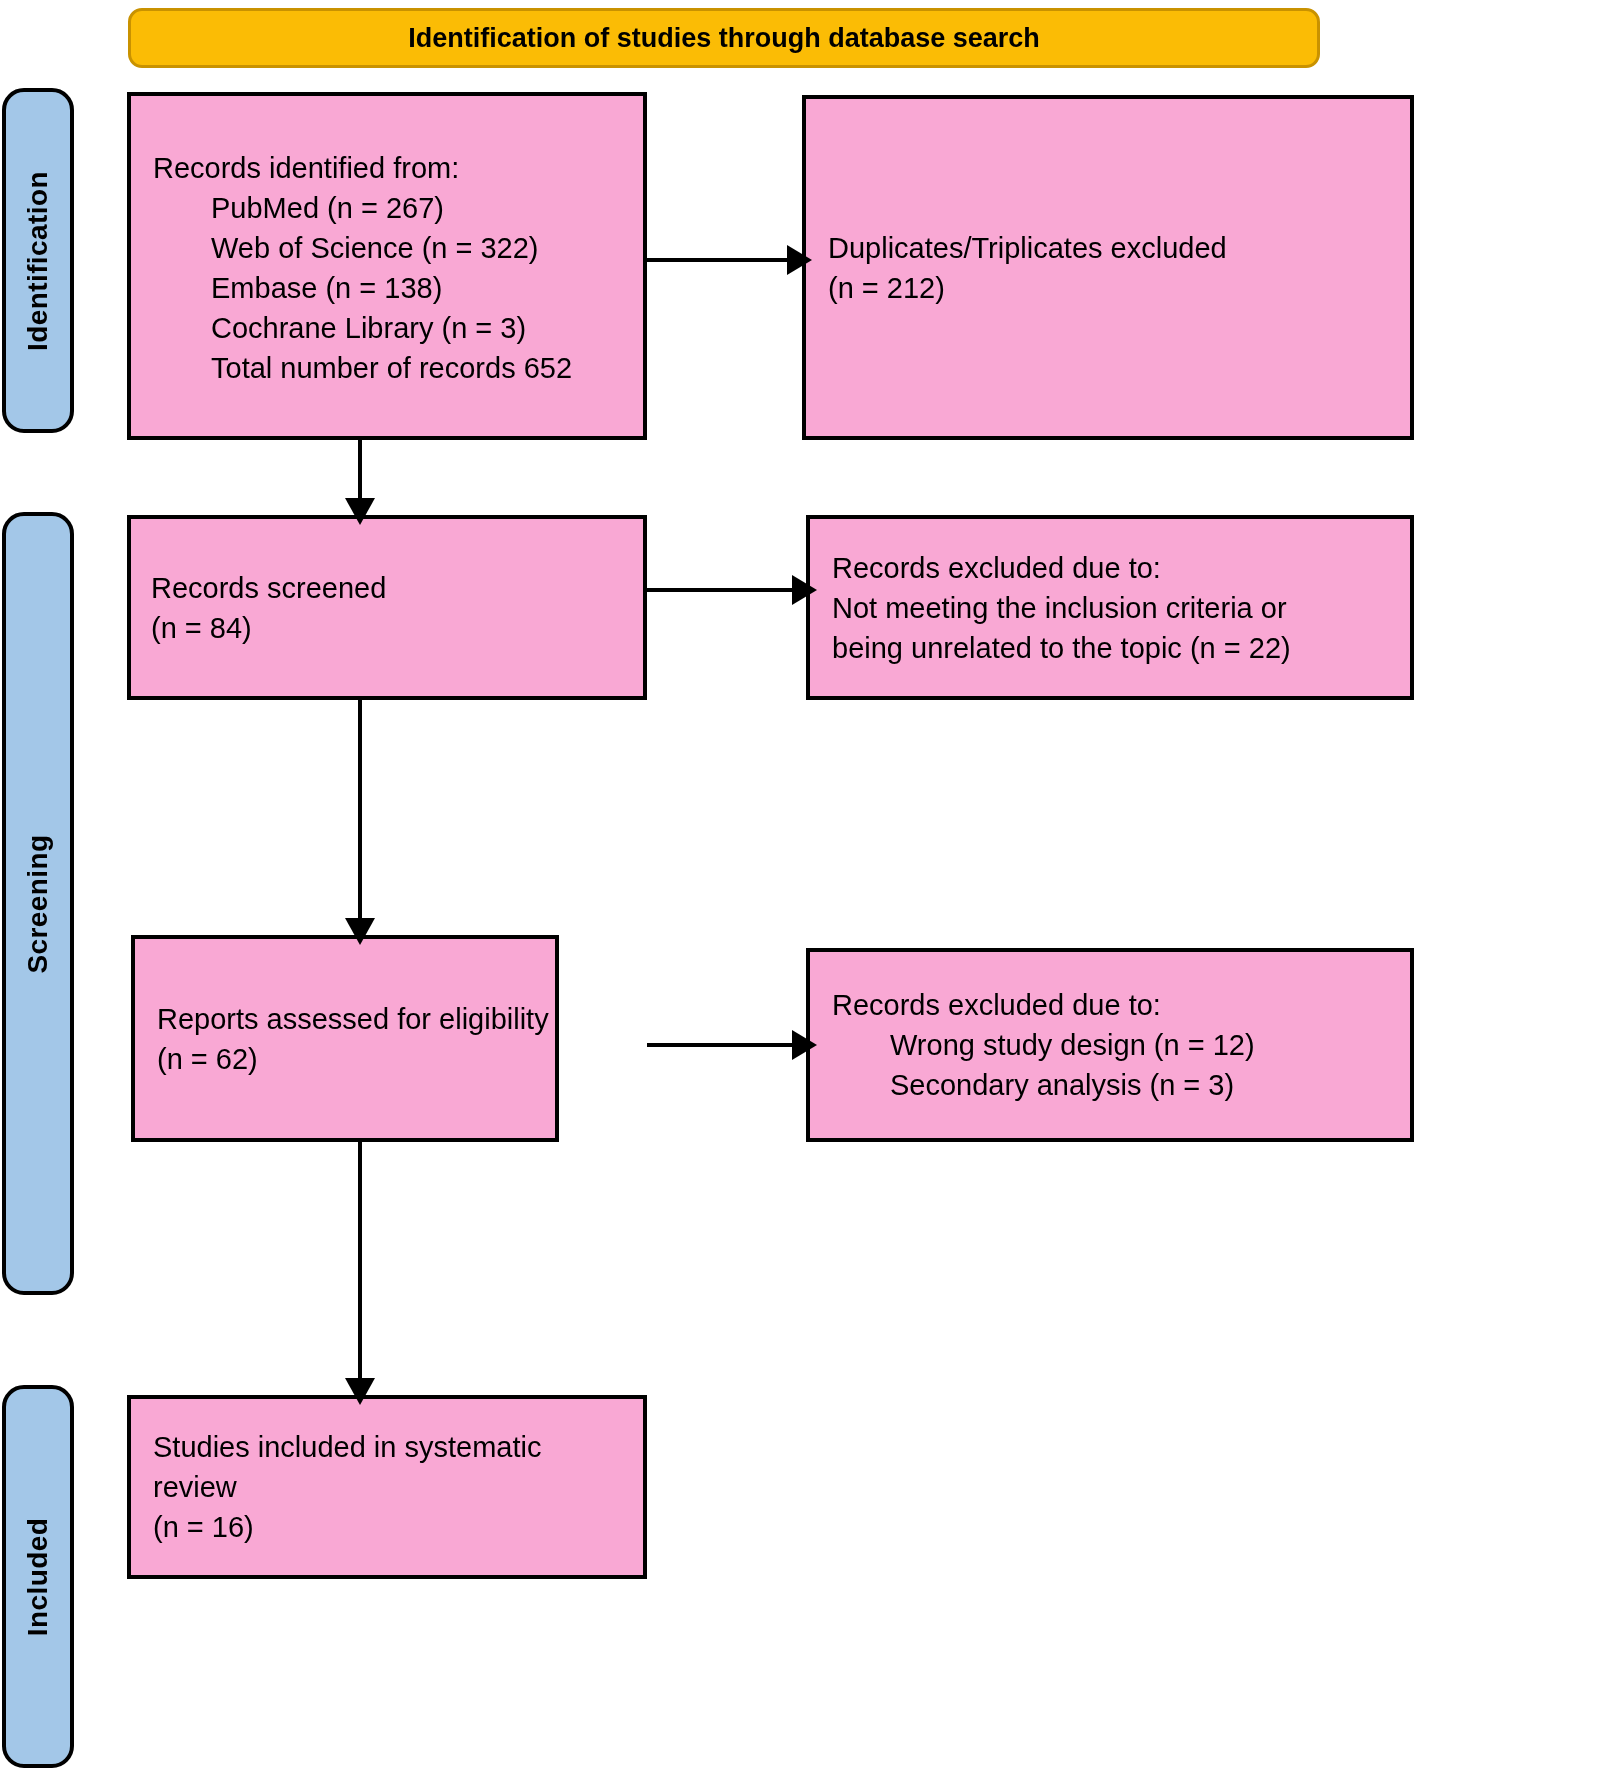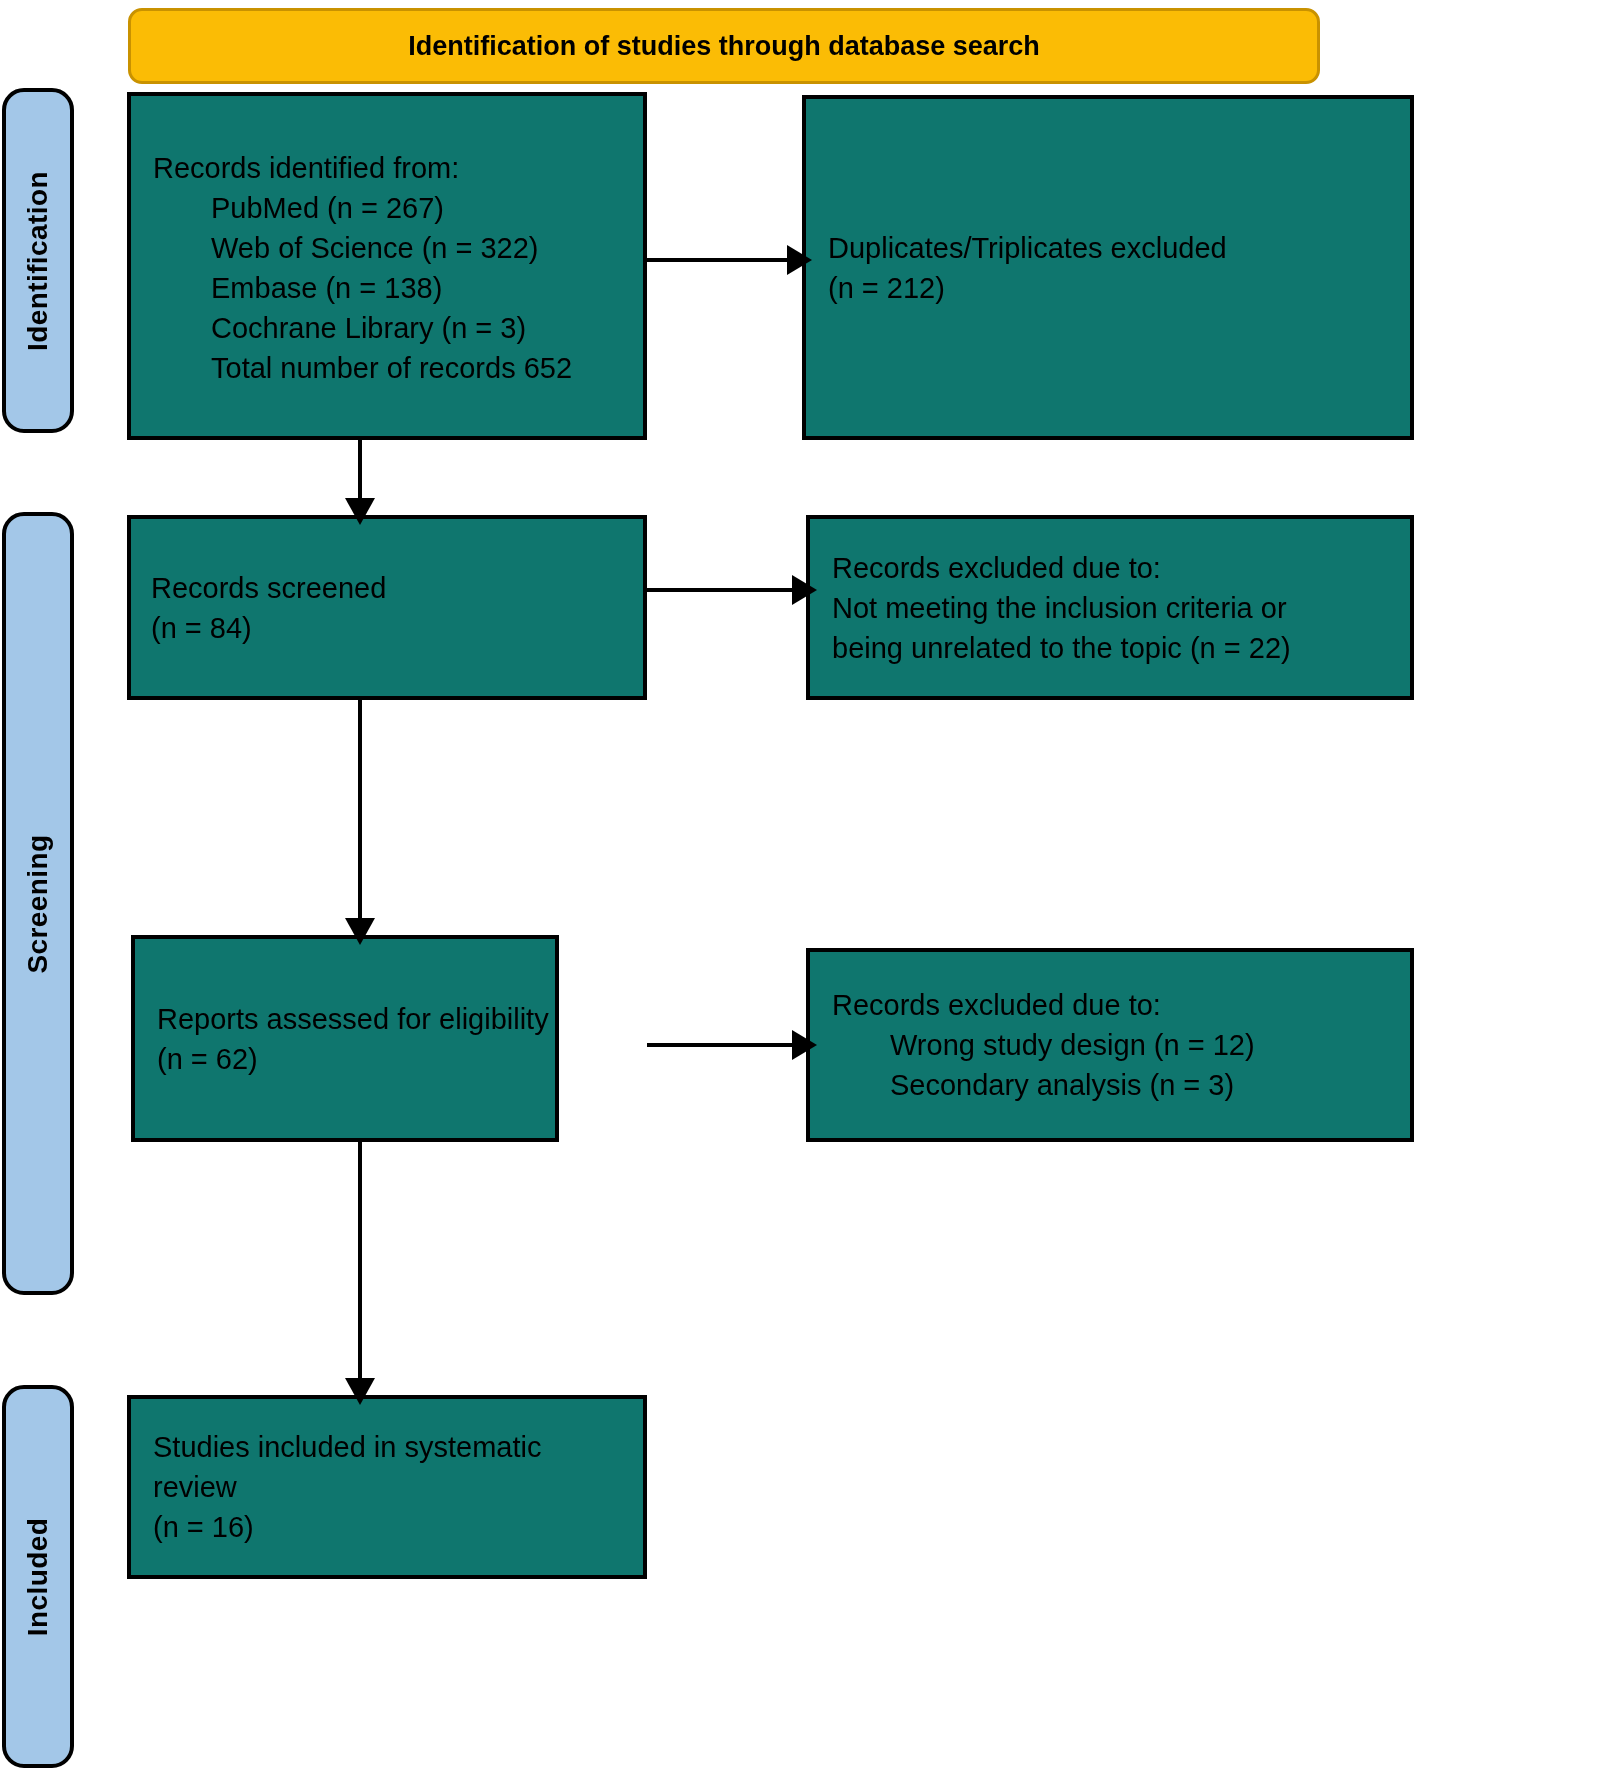--- a/index.html
+++ b/index.html
@@ -23,21 +23,21 @@
     width: 1600px;
     height: 1779px;
   }
 
   
   .header-banner {
     position: absolute;
     left: 128px;
     top: 8px;
     width: 1192px;
-    height: 76px;
+    height: 60px;
     background: #FBBC05;
     border: 3px solid #C99200;
     border-radius: 14px;
     box-sizing: border-box;
     display: flex;
     align-items: center;
     justify-content: center;
   }
   .header-banner .title {
     font-size: 27px;
@@ -81,21 +81,21 @@
   #stage-included {
     left: 2px;
     top: 1385px;
     width: 72px;
     height: 383px;
   }
 
   
   .flow-box {
     position: absolute;
-    background: #0f766e;
+    background: #f9a8d4;
     border: 4px solid #000000;
     box-sizing: border-box;
     padding: 0 22px;
     display: flex;
     flex-direction: column;
     justify-content: center;
   }
   .flow-box .line {
     font-size: 29px;
     line-height: 40px;

